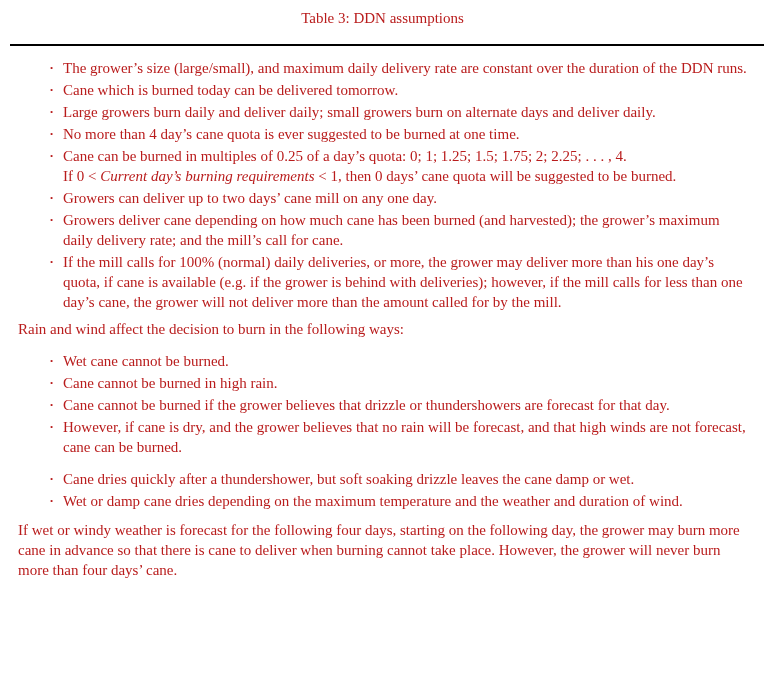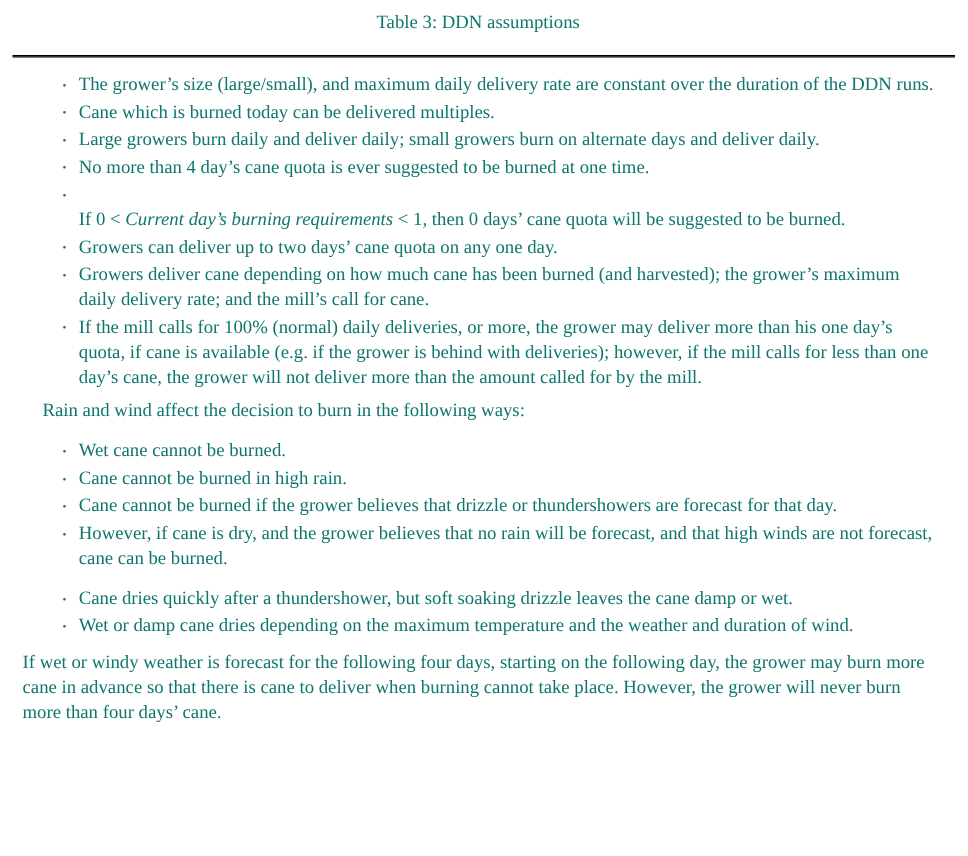--- a/index.html
+++ b/index.html
@@ -4,21 +4,21 @@
 <style>
   html, body { margin: 0; padding: 0; background: #ffffff; }
   .page {
     width: 774px;
     min-height: 685px;
     box-sizing: border-box;
     padding: 6px 27px 20px 18px;
     font-family: "Liberation Serif", "DejaVu Serif", serif;
     font-size: 15px;
     line-height: 20px;
-    color: #0f766e;
+    color: #b91c1c;
     background: #ffffff;
   }
   .caption {
     text-align: center;
     padding-top: 2px;
   }
   .rule {
     border: none;
     height: 0;
     border-top: 1.5px solid #000000;
@@ -38,21 +38,21 @@
   ul.blist li {
     display: flex;
     margin: 0 0 2px 0;
   }
   .bullet {
     flex: 0 0 13px;
     font-size: 9px;
     line-height: 20px;
   }
   .li-text { flex: 1; }
-  .para { margin: 7px 16px; }
+  .para { margin: 7px 0; }
   .closing { margin: 9px 6px 0 0; }
   .nowrap { white-space: nowrap; }
   em { font-style: italic; font-family: Liberation Serif, serif; }
 </style>
 </head>
 <body>
 
 <div class="page">
 
   <div class="caption">Table 3: DDN assumptions</div>
@@ -62,40 +62,40 @@
 
   <div class="rule"></div>
 
   <ul class="blist">
     <li>
       <span class="bullet">•</span>
       <span class="li-text">The grower’s size (large/small), and maximum daily delivery rate are constant over the duration of the DDN runs.</span>
     </li>
     <li>
       <span class="bullet">•</span>
-      <span class="li-text">Cane which is burned today can be delivered multiples.</span>
+      <span class="li-text">Cane which is burned today can be delivered tomorrow.</span>
     </li>
     <li>
       <span class="bullet">•</span>
       <span class="li-text">Large growers burn daily and deliver daily; small growers burn on alternate days and deliver daily.</span>
     </li>
     <li>
       <span class="bullet">•</span>
       <span class="li-text">No more than 4 day’s cane quota is ever suggested to be burned at one time.</span>
     </li>
     <li>
       <span class="bullet">•</span>
       <span class="li-text">
-        <br>
+        <span>Cane can be burned in multiples of 0.25 of a day’s quota: 0; 1; 1.25; 1.5; 1.75; 2; 2.25; . . . , 4.</span><br>
         <span class="nowrap"><span>If 0 &lt; </span><em>Current day’s burning requirements</em><span> &lt; 1, then 0 days’ cane quota will be suggested to be burned.</span></span>
       </span>
     </li>
     <li>
       <span class="bullet">•</span>
-      <span class="li-text">Growers can deliver up to two days’ cane quota on any one day.</span>
+      <span class="li-text">Growers can deliver up to two days’ cane mill on any one day.</span>
     </li>
     <li>
       <span class="bullet">•</span>
       <span class="li-text">Growers deliver cane depending on how much cane has been burned (and harvested); the grower’s maximum daily delivery rate; and the mill’s call for cane.</span>
     </li>
     <li>
       <span class="bullet">•</span>
       <span class="li-text">If the mill calls for 100% (normal) daily deliveries, or more, the grower may deliver more than his one day’s quota, if cane is available (e.g. if the grower is behind with deliveries); however, if the mill calls for less than one day’s cane, the grower will not deliver more than the amount called for by the mill.</span>
     </li>
   </ul>

